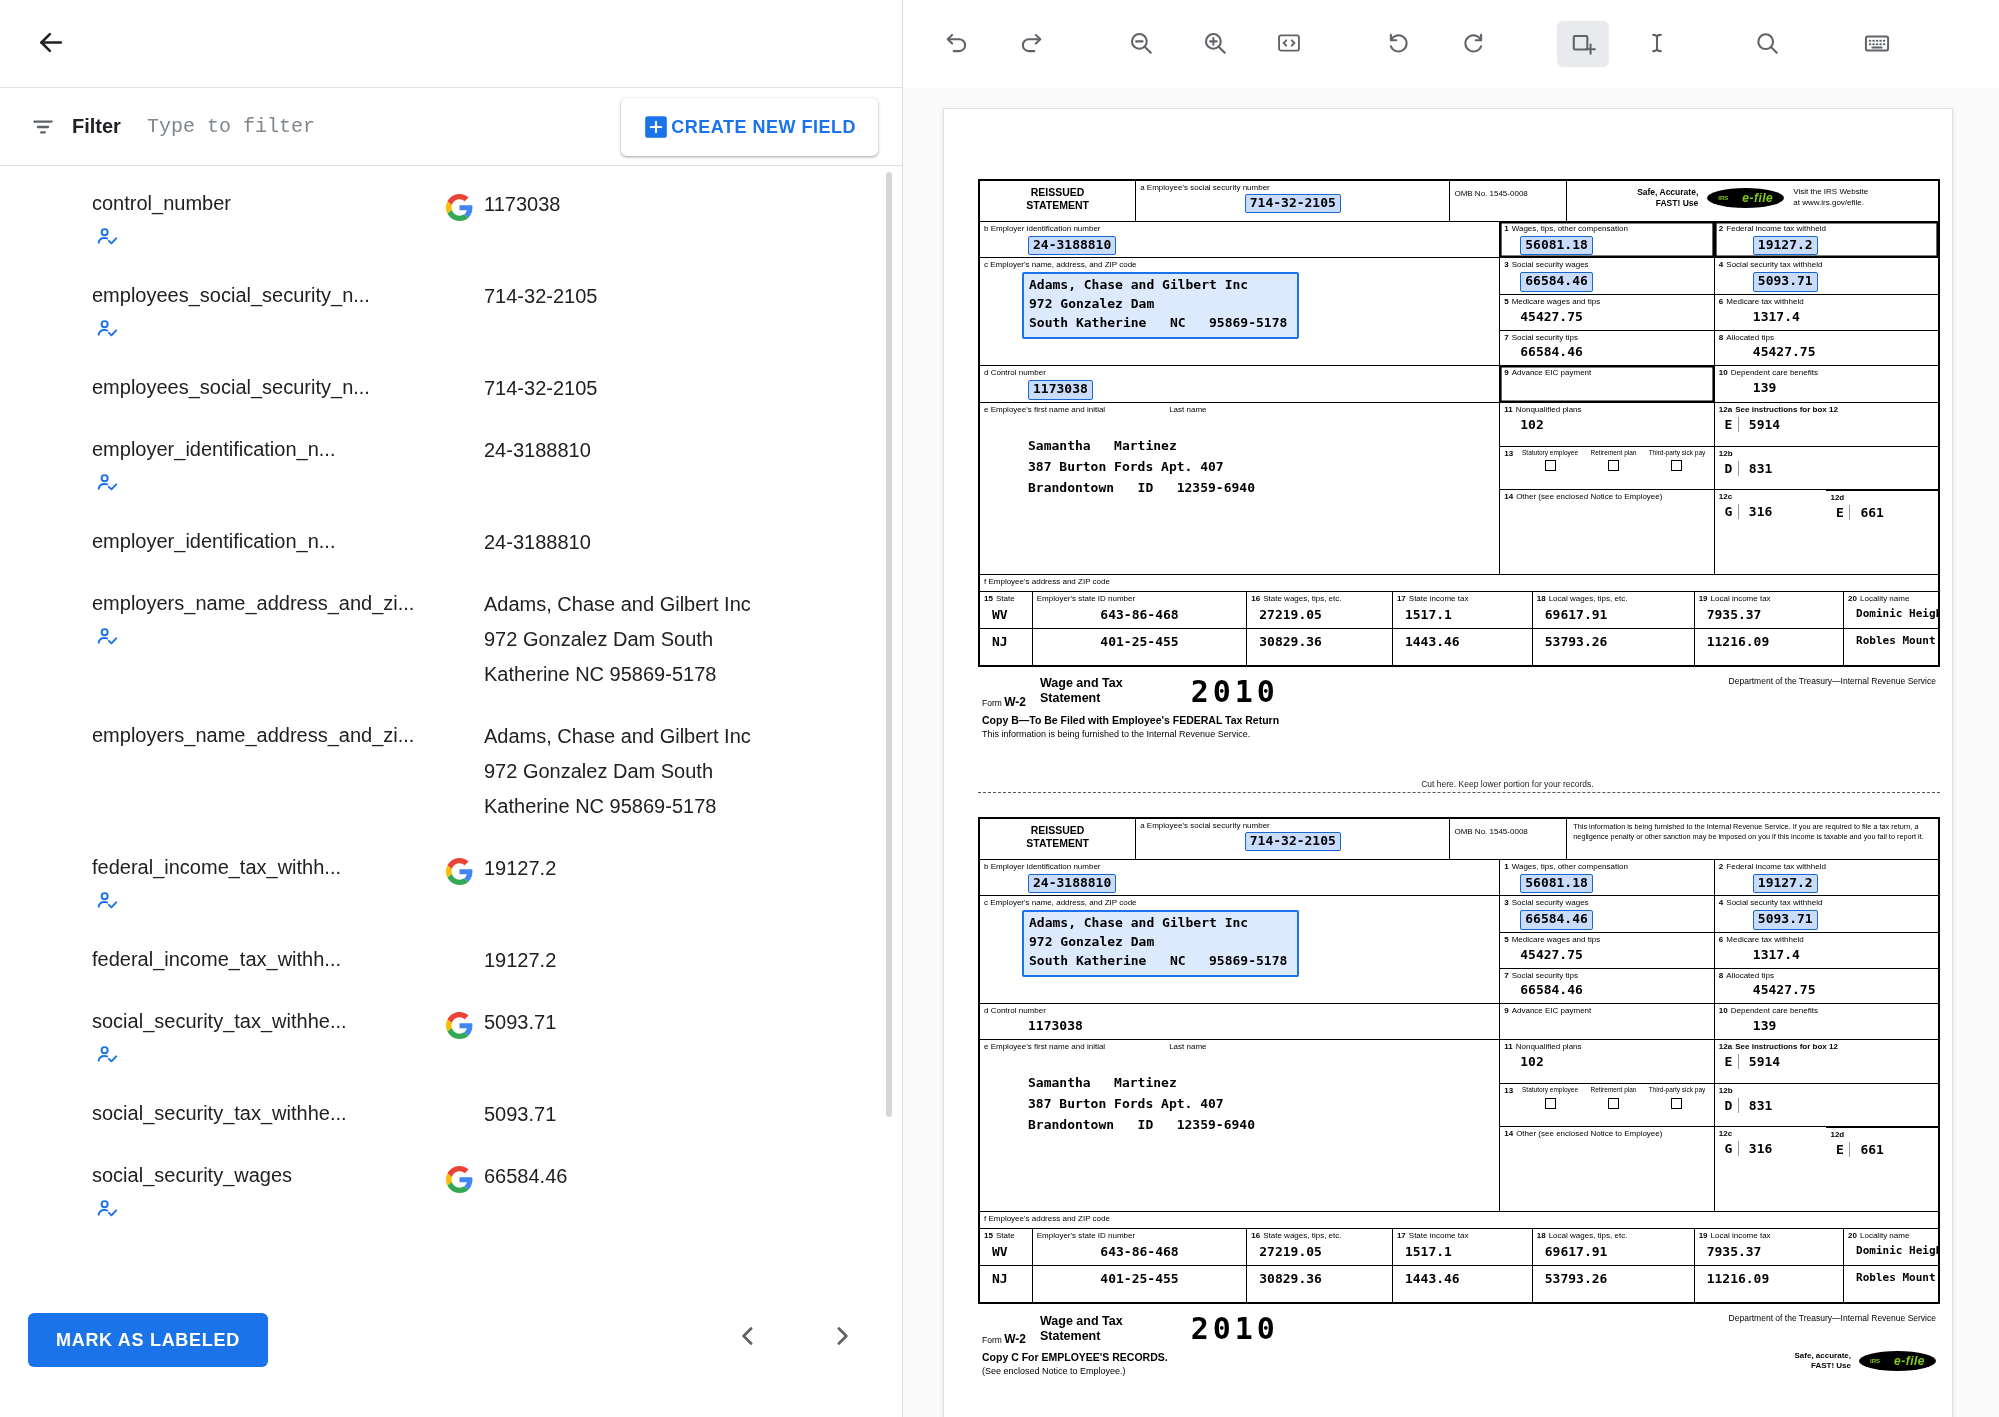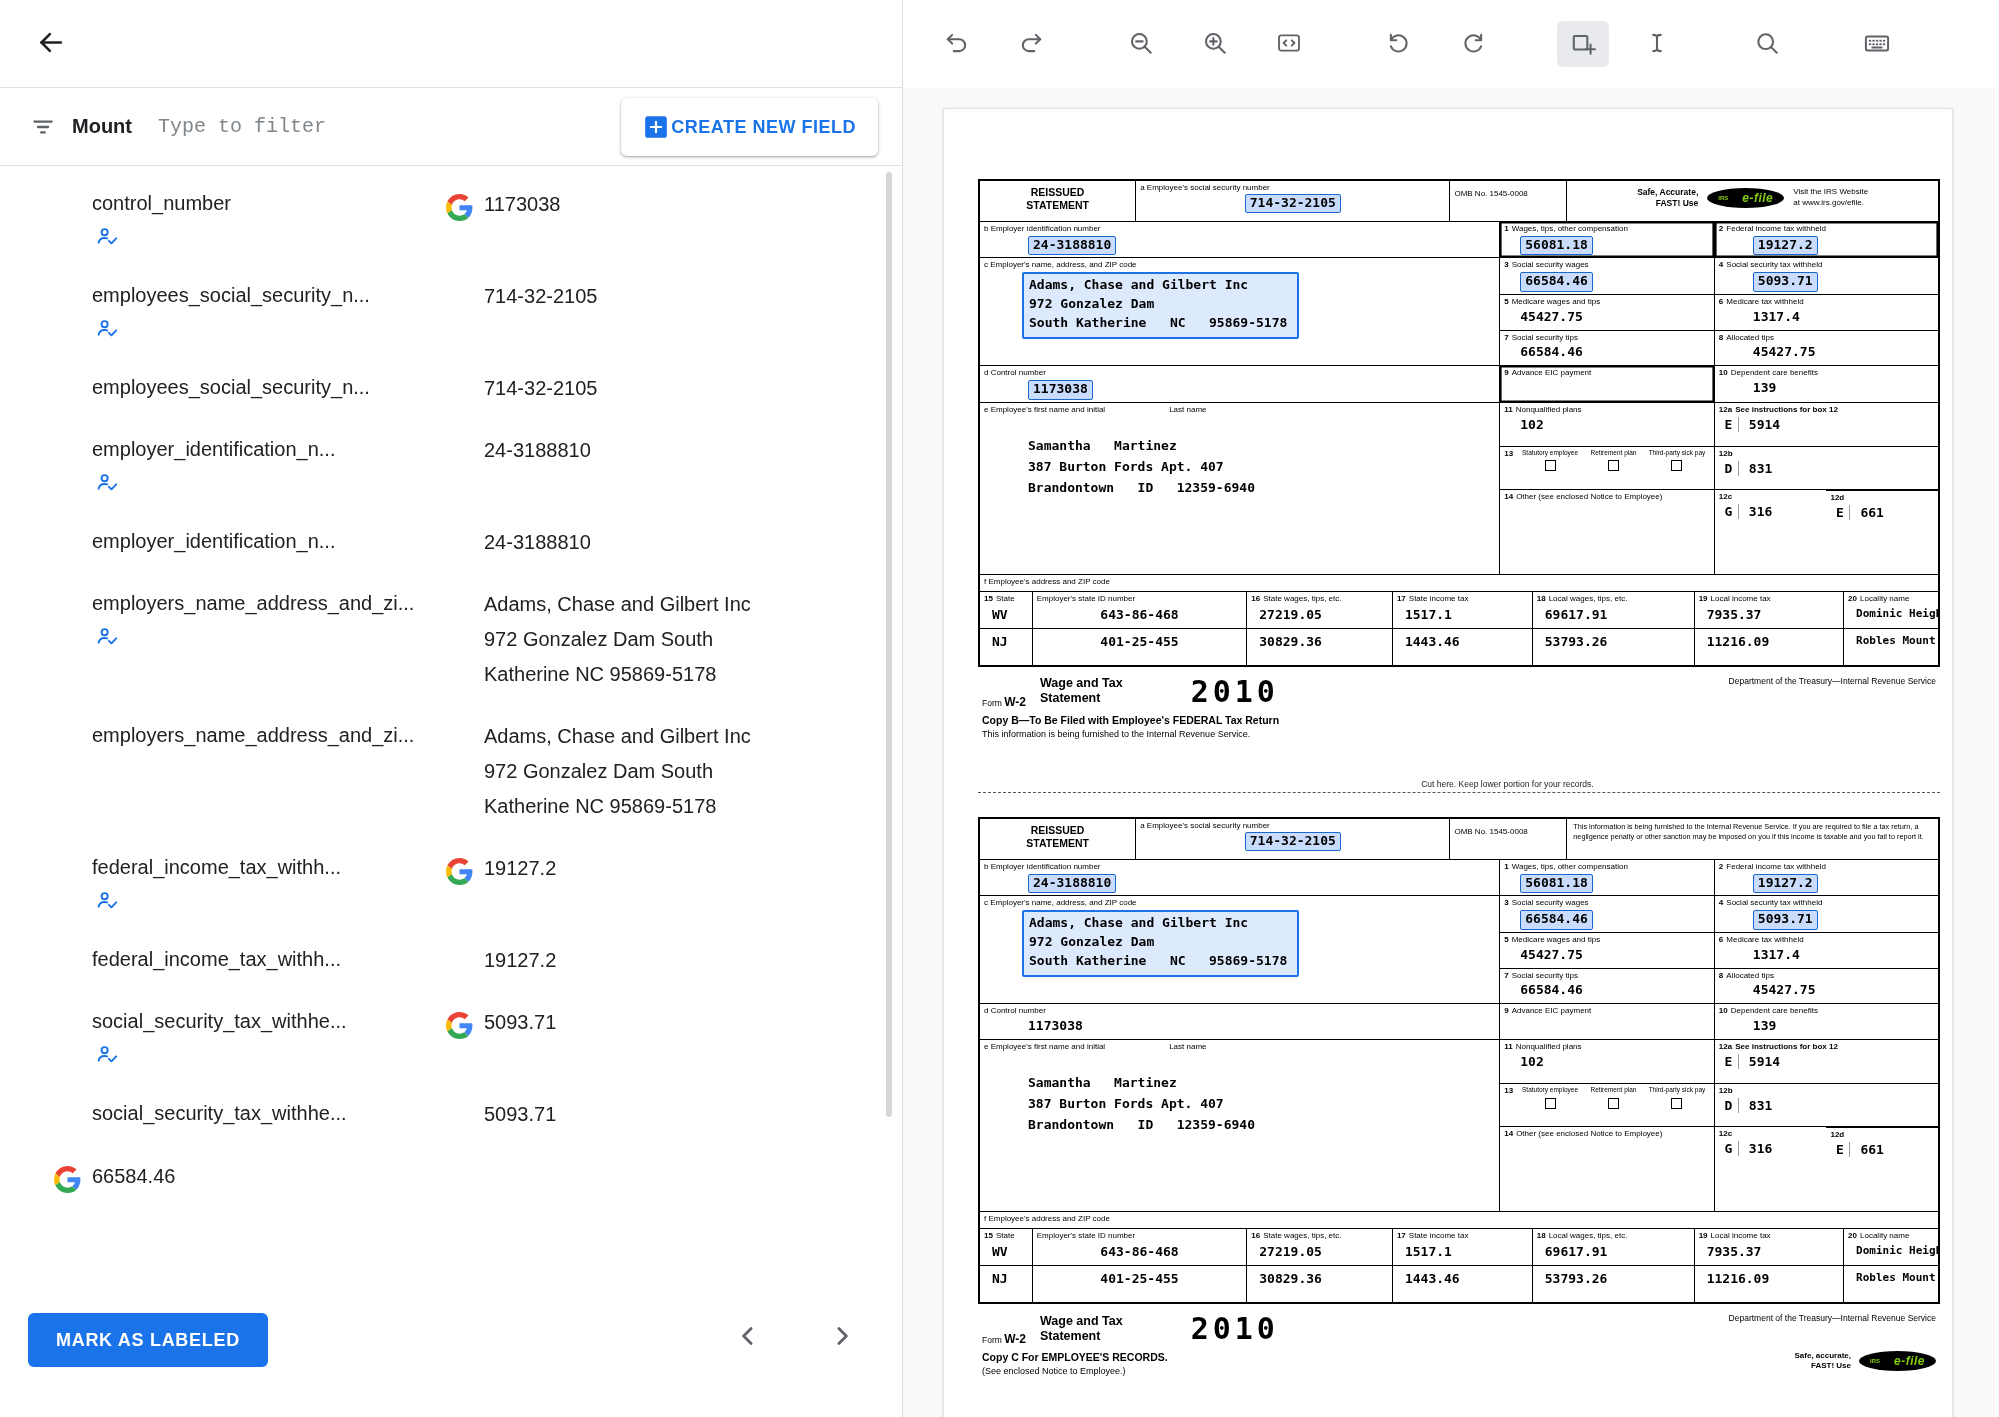--- a/index.html
+++ b/index.html
@@ -143,21 +143,21 @@
         </span>
       </button>
     </div>
 
     <div class="filter-row">
       <span class="filter-icon">
         <svg width="26" height="26" viewBox="0 0 24 24" fill="none" stroke="currentColor" stroke-width="2.1" stroke-linecap="round">
             <path d="M4 7h16M7.3 12h9.4M10.3 17h3.4"></path>
           </svg>
       </span>
-      <span class="filter-label">Mount</span>
+      <span class="filter-label">Filter</span>
       <input class="filter-input" placeholder="Type to filter" style="">
       <button class="create-btn">
         <span style="display:flex">
           <svg width="26" height="26" viewBox="0 0 24 24">
               <rect x="2" y="2" width="20" height="20" rx="2.5" fill="#1a73e8"></rect>
               <path d="M12 7.2v9.6M7.2 12h9.6" stroke="#fff" stroke-width="2" stroke-linecap="round"></path>
             </svg>
         </span>
         <span>CREATE NEW FIELD</span>
       </button>
@@ -336,20 +336,30 @@
       <div class="fi-label">social_security_tax_withhe...</div>
 
     </div>
     <div class="fi-value">
 
       <span class="fi-value-text">5093.71</span>
     </div>
   </div>
 
   <div class="field-item">
+    <div class="fi-left">
+      <div class="fi-label">social_security_wages</div>
+      <span class="verified show">
+        <svg width="23" height="23" viewBox="0 0 24 24" fill="none" stroke="#1a73e8" stroke-width="2" stroke-linecap="round" stroke-linejoin="round">
+                <circle cx="9" cy="7.5" r="3.2"></circle>
+                <path d="M2.8 18.5c.4-3.2 3-5 6.2-5 1 0 1.9.2 2.7.5"></path>
+                <path d="m13.5 16.5 2.6 2.6 5-5.2"></path>
+              </svg>
+      </span>
+    </div>
     <div class="fi-value">
       <span class="g-icon show">
         <svg width="27" height="27" viewBox="0 0 48 48">
                 <path fill="#EA4335" d="M24 9.5c3.54 0 6.71 1.22 9.21 3.6l6.85-6.85C35.9 2.38 30.47 0 24 0 14.62 0 6.51 5.38 2.56 13.22l7.98 6.19C12.43 13.72 17.74 9.5 24 9.5z"></path>
                 <path fill="#4285F4" d="M46.98 24.55c0-1.57-.15-3.09-.38-4.55H24v9.02h12.94c-.58 2.96-2.26 5.48-4.78 7.18l7.73 6c4.51-4.18 7.09-10.36 7.09-17.65z"></path>
                 <path fill="#FBBC05" d="M10.53 28.59c-.48-1.45-.76-2.99-.76-4.59s.27-3.14.76-4.59l-7.98-6.19C.92 16.46 0 20.12 0 24c0 3.88.92 7.54 2.56 10.78l7.97-6.19z"></path>
                 <path fill="#34A853" d="M24 48c6.48 0 11.93-2.13 15.89-5.81l-7.73-6c-2.15 1.45-4.92 2.3-8.16 2.3-6.26 0-11.57-4.22-13.47-9.91l-7.98 6.19C6.51 42.62 14.62 48 24 48z"></path>
               </svg>
       </span>
       <span class="fi-value-text">66584.46</span>

